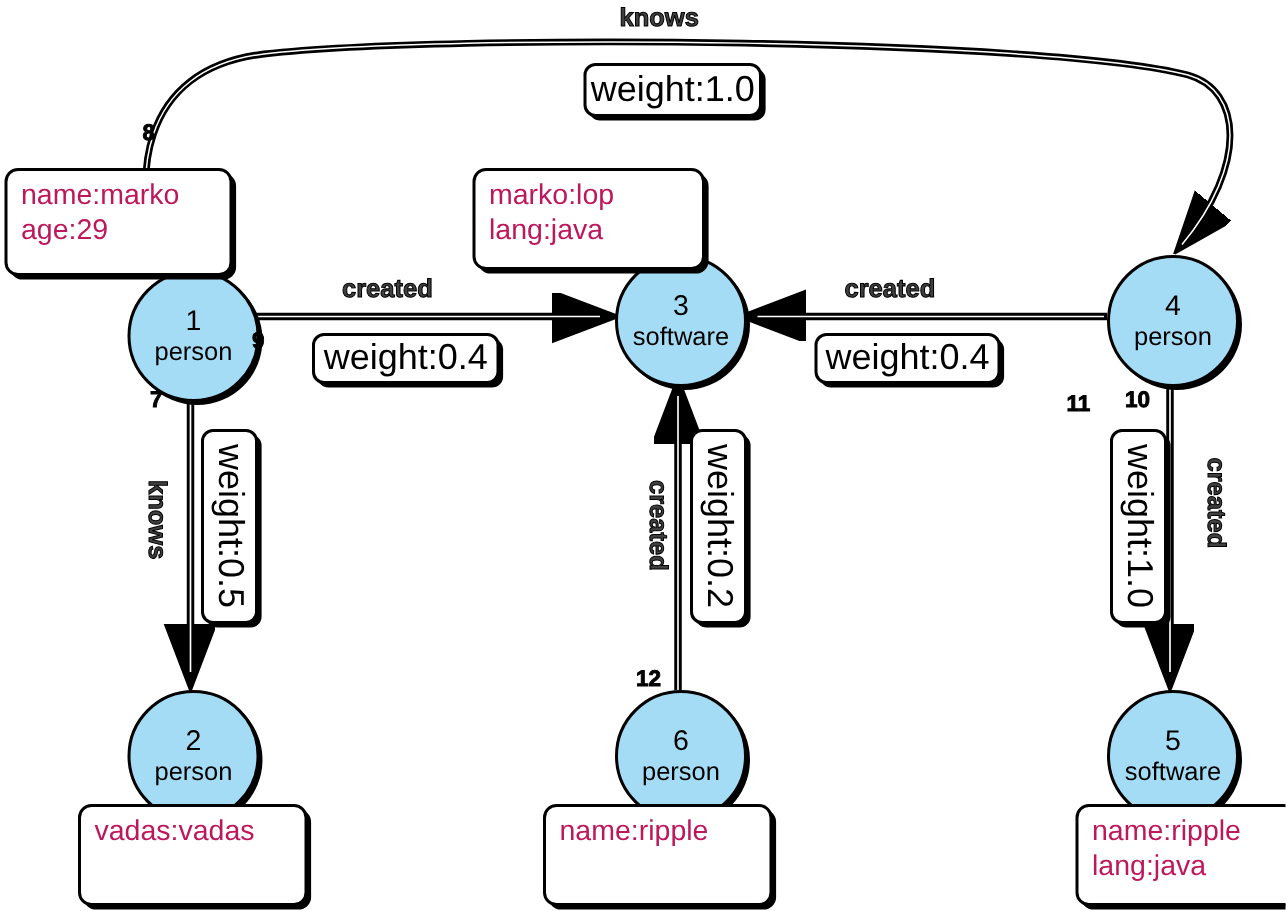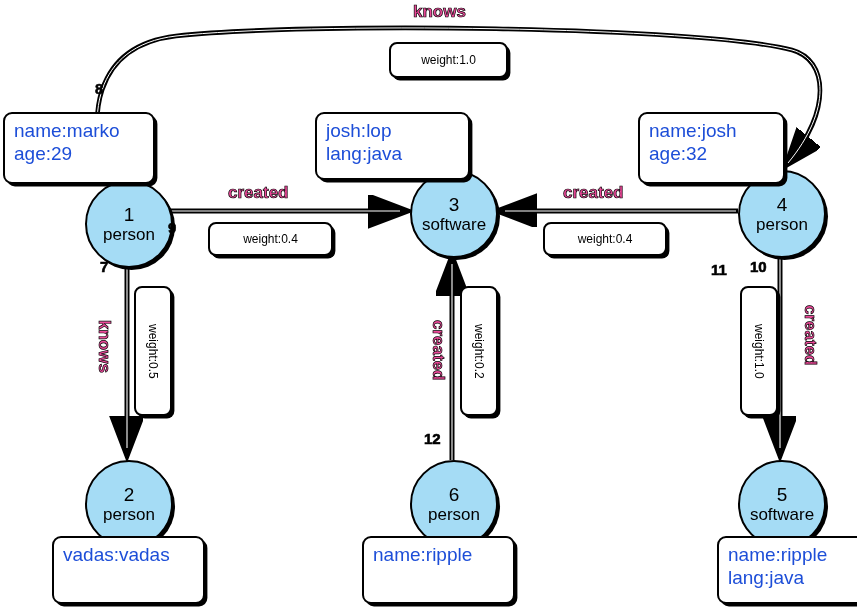--- a/index.html
+++ b/index.html
@@ -17,36 +17,36 @@
     line-height:1.12;color:#000;z-index:5;
   }
   .v-id{font-size:19px;}
   .v-label{font-size:17px;}
 
   
   .propbox{
     position:absolute;background:#fff;border:2.2px solid #000;
     border-radius:9px;box-shadow:3px 3px 0 -0.6px #000;
     padding:5px 9px 6px 9px;box-sizing:border-box;
-    font-size:19px;line-height:1.23;color:#1d4ed8;z-index:6;
+    font-size:19px;line-height:1.23;color:#be185d;z-index:6;
   }
   .propbox div{white-space:nowrap;}
 
   
   .weightbox{
     position:absolute;background:#fff;border:2.2px solid #000;
     border-radius:8px;box-shadow:3px 3px 0 -0.6px #000;
     box-sizing:border-box;display:flex;align-items:center;justify-content:center;
-    font-size:12px;color:#000;white-space:nowrap;z-index:6;
+    font-size:24px;color:#000;white-space:nowrap;z-index:6;
   }
   .weightbox.vertical{writing-mode:vertical-rl;text-orientation:mixed;}
 
   
   .edgelabel{
-    position:absolute;font-size:17px;font-weight:bold;color:#ec4899;
+    position:absolute;font-size:17px;font-weight:bold;color:#404040;
     white-space:nowrap;z-index:7;
     -webkit-text-stroke:0.7px #000;
   }
   .edgelabel.vertical{writing-mode:vertical-rl;text-orientation:mixed;}
 
   
   .edgeid{
     position:absolute;font-size:15px;font-weight:bold;color:#000;
     white-space:nowrap;z-index:7;-webkit-text-stroke:0.6px #000;
   }
@@ -105,26 +105,22 @@
   <div class="vertex" style="left:410px;top:460px;width:84px;height:84px;">
     <span class="v-id">6</span>
     <span class="v-label">person</span>
   </div>
 
   <div class="propbox" style="left:3px;top:112px;width:152px;height:72px;">
     <div>name:marko</div>
     <div>age:29</div>
   </div>
   <div class="propbox" style="left:315px;top:112px;width:155px;height:68px;">
-    <div>josh:lop</div>
+    <div>marko:lop</div>
     <div>lang:java</div>
-  </div>
-  <div class="propbox" style="left:638px;top:112px;width:147px;height:72px;">
-    <div>name:josh</div>
-    <div>age:32</div>
   </div>
   <div class="propbox" style="left:52px;top:536px;width:153px;height:68px;">
     <div>vadas:vadas</div>
   </div>
   <div class="propbox" style="left:362px;top:536px;width:153px;height:68px;">
     <div>name:ripple</div>
   </div>
   <div class="propbox" style="left:705px;top:536px;width:148px;height:68px;margin-left:12px;">
     <div>name:ripple</div>
     <div>lang:java</div>
@@ -152,15 +148,15 @@
 
   <div class="edgelabel vertical" style="left:428px;top:320px;">created</div>
 
   <div class="edgelabel vertical" style="left:800px;top:305px;">created</div>
 
   <div class="edgeid" style="left:95px;top:80px;">8</div>
   <div class="edgeid" style="left:168px;top:219px;">9</div>
   <div class="edgeid" style="left:100px;top:258px;">7</div>
   <div class="edgeid" style="left:711px;top:225px;margin-top:36px;">11</div>
   <div class="edgeid" style="left:750px;top:258px;">10</div>
-  <div class="edgeid" style="left:424px;top:430px;">12</div>
+  <div class="edgeid" style="left:424px;top:444px;">12</div>
 
 </div>
 
 </body></html>

